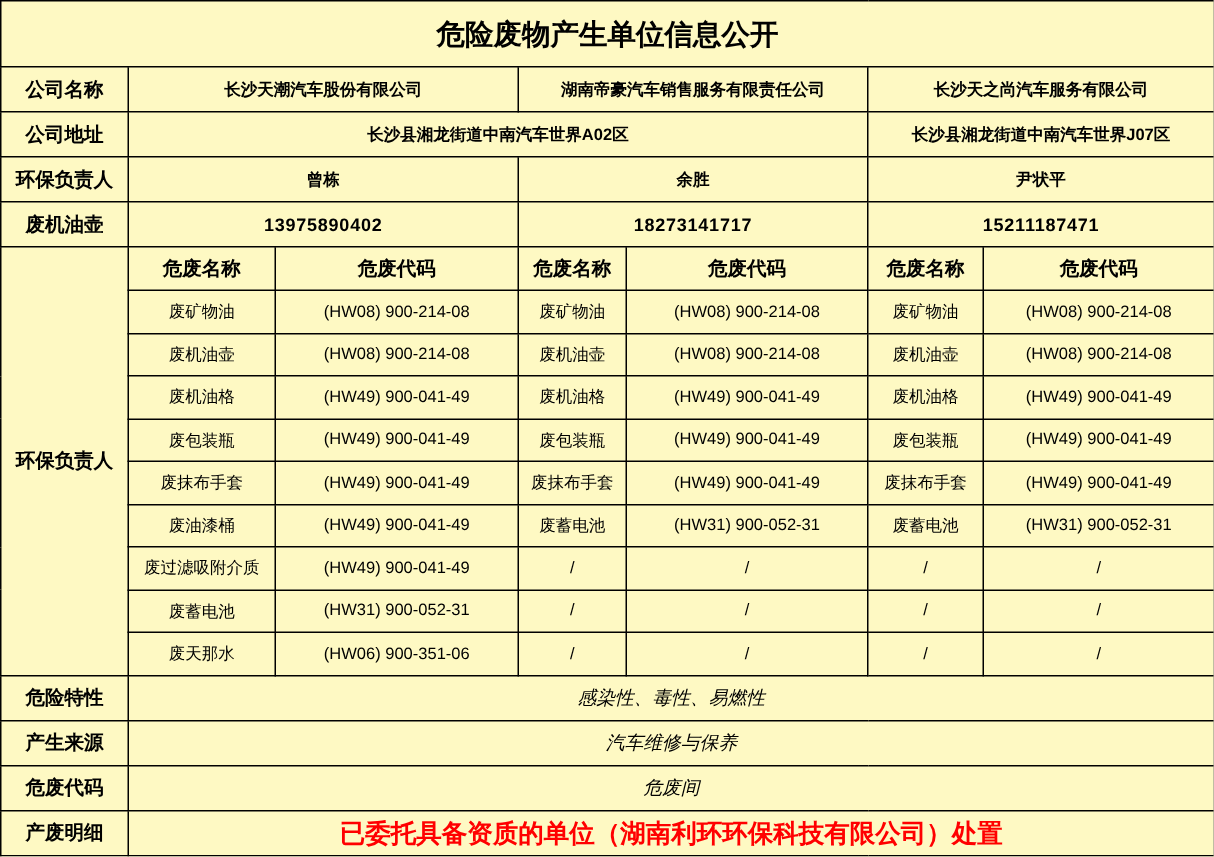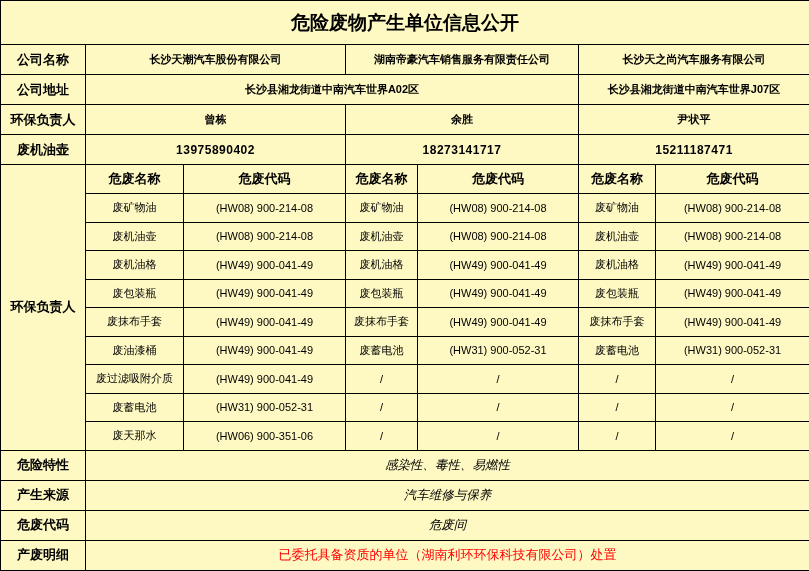--- a/index.html
+++ b/index.html
@@ -53,22 +53,22 @@
   td.wname, td.wcode {
     font-size: 11px;
     font-weight: normal;
   }
   td.fval {
     font-size: 12.5px;
     font-weight: normal;
     font-style: italic;
   }
   td.dest {
-    font-size: 13px;
-    font-weight: normal;
+    font-size: 17px;
+    font-weight: bold;
   }
 </style>
 </head>
 <body>
 
 <div class="sheet">
   <table class="disclosure">
     <colgroup>
       <col style="width:85px">
         <col style="width:98px">

